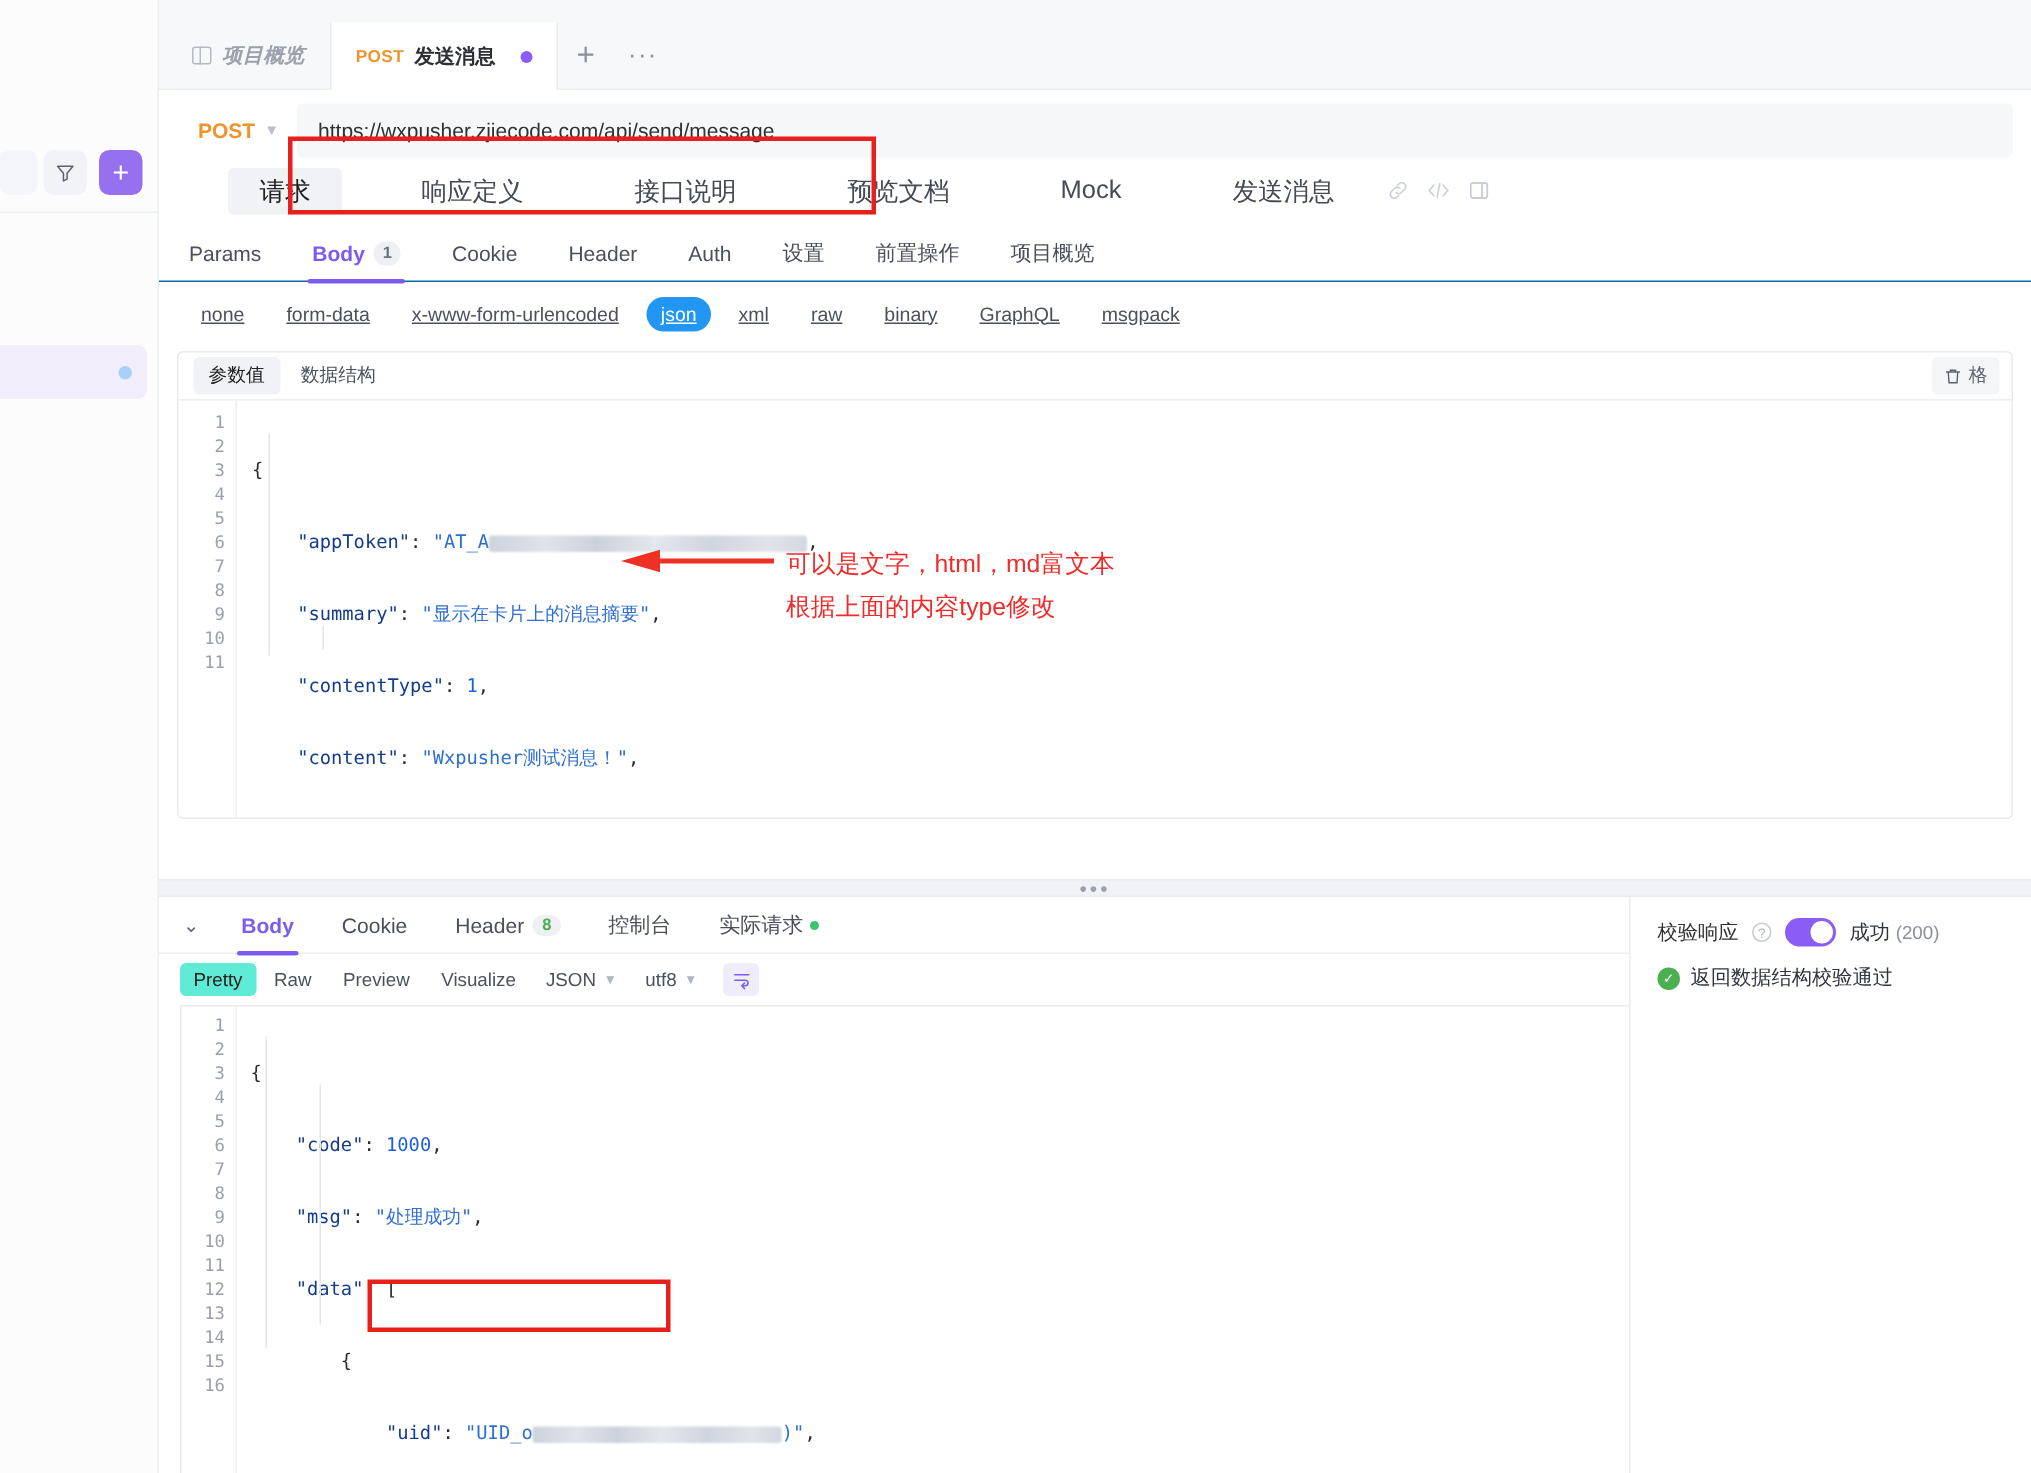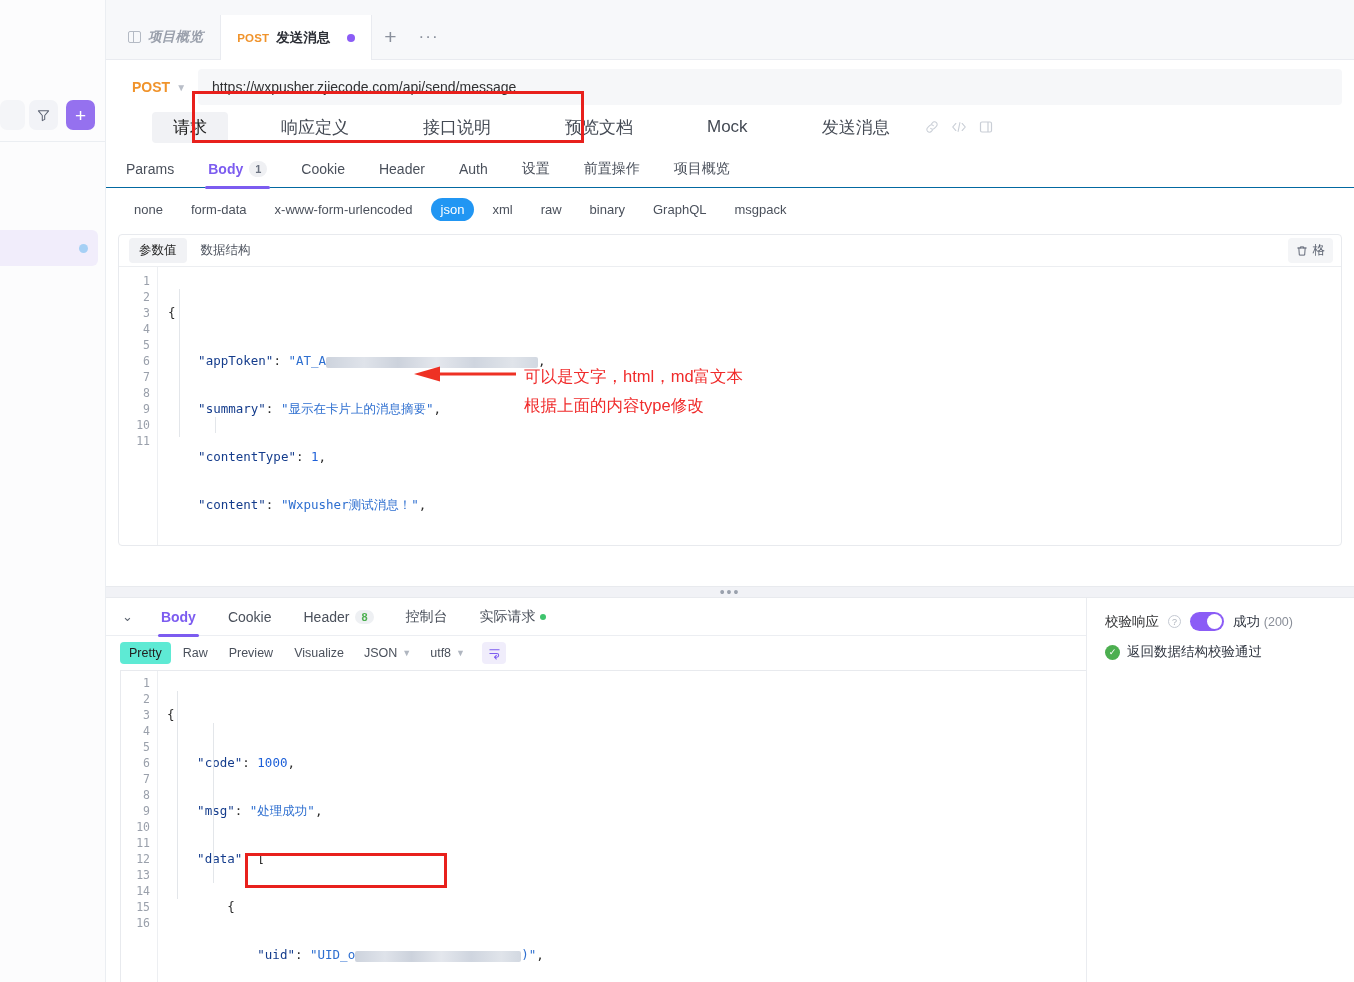--- a/index.html
+++ b/index.html
@@ -117,21 +117,21 @@
     content:""; position: absolute; left: 14px; right: 14px; bottom: -1px; height: 2.5px;
     background: #7c5cf0; border-radius: 2px;
   }
   .ptab .cnt {
     background: #eff0f3; color: #6b7280; border-radius: 9px;
     font-size: 11px; font-weight: 600; padding: 1px 6px; line-height: 14px;
   }
 
   
   .typerow { height: 42px; display: flex; align-items: center; padding-left: 18px; gap: 8px; }
-  .chip { padding: 4px 10px; font-size: 13px; color: #4b515c; border-radius: 12px; cursor:pointer; }
+  .chip { padding: 4px 10px; font-size: 13px; color: #4b515c; border-radius: 12px; cursor:pointer;text-decoration:underline; }
   .chip.active { background: #2196f3; color: #fff; font-weight: 500; }
 
   
   .editor-card {
     margin: 4px 12px 16px 12px; border: 1px solid #e8eaee; border-radius: 4px;
     height: 312px; position: relative; background: #fff; overflow: hidden;
   }
   .editor-head {
     height: 32px; display: flex; align-items: center; padding-left: 10px;
     border-bottom: 1px solid #eceef1; gap: 4px;

